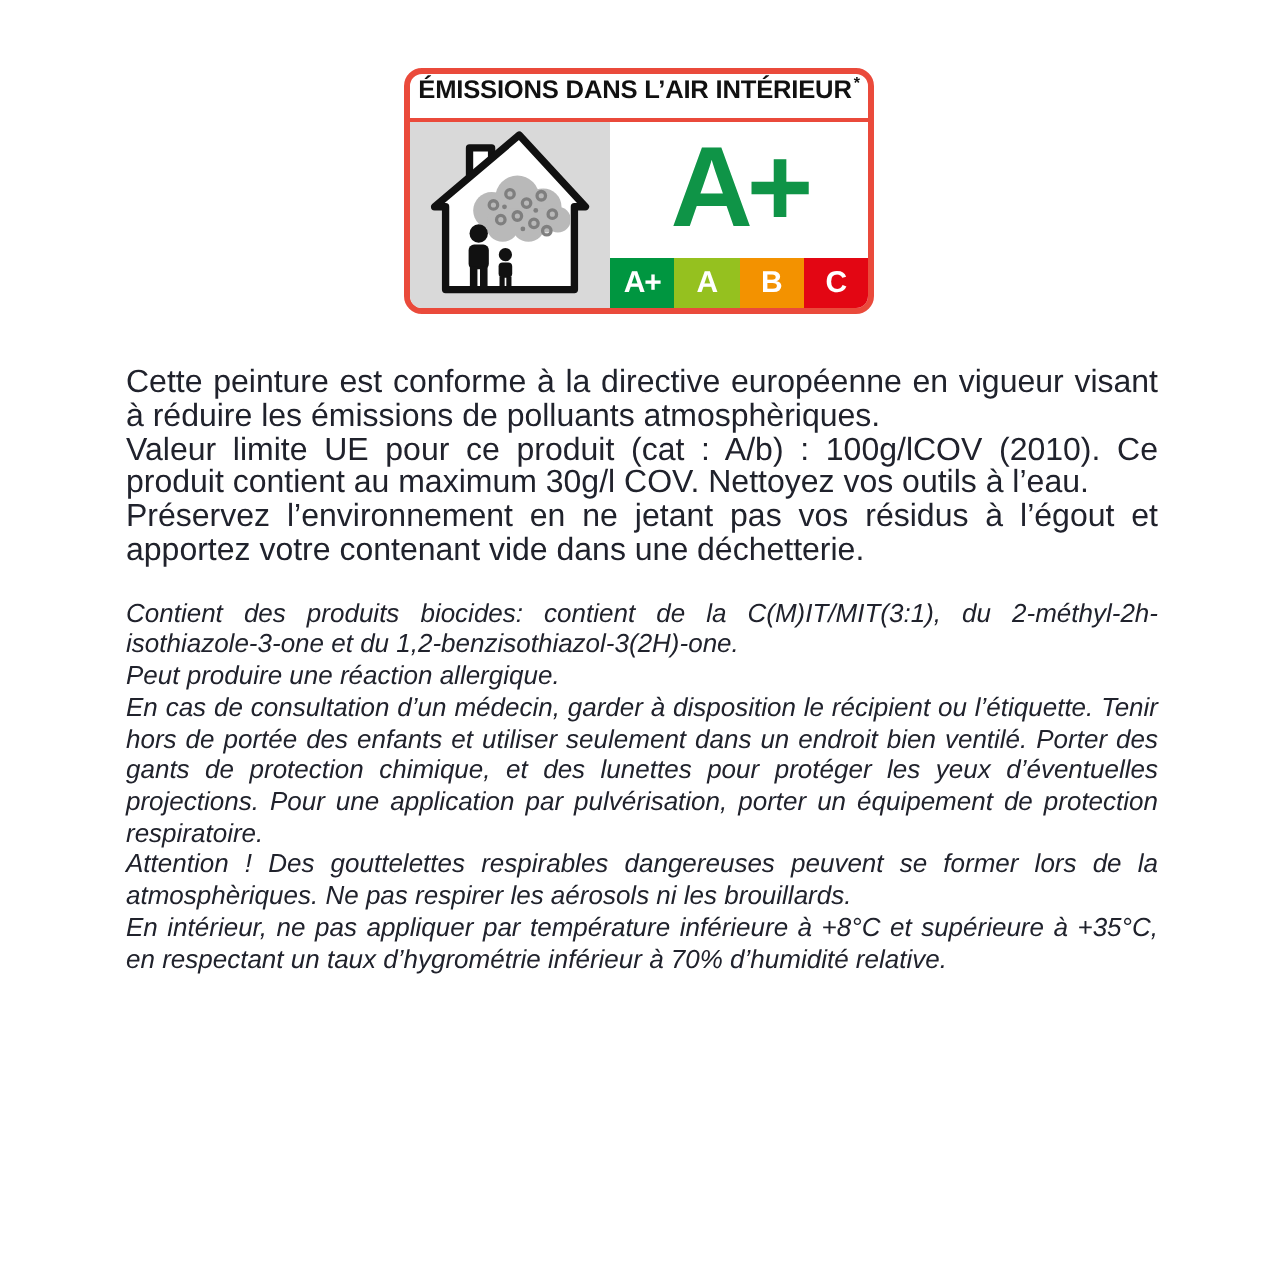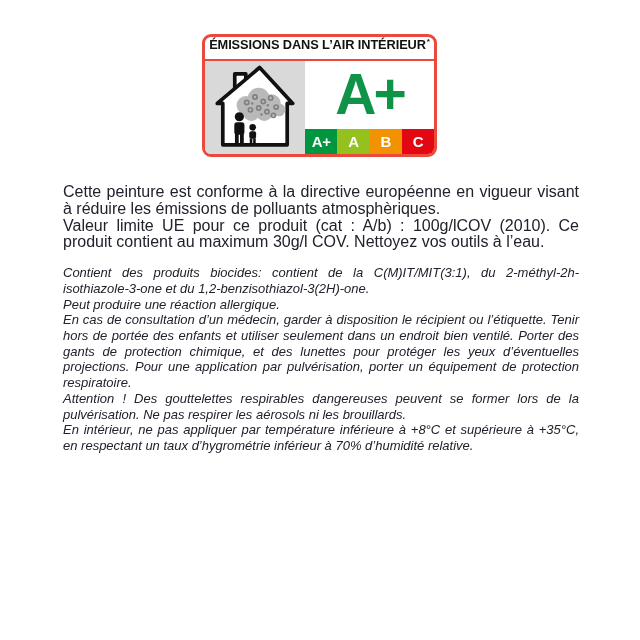--- a/index.html
+++ b/index.html
@@ -139,23 +139,24 @@
           <div class="scale-cell" style="background-color: rgb(227, 6, 19);">C</div>
         </div>
       </div>
     </div>
   </div>
 
   <div class="textblock">
     <div class="reg-block">
         <p>Cette peinture est conforme à la directive européenne en vigueur visant à réduire les émissions de polluants atmosphèriques.</p>
         <p>Valeur limite UE pour ce produit (cat : A/b) : 100g/lCOV (2010). Ce produit contient au maximum 30g/l COV. Nettoyez vos outils à l’eau.</p>
+        <p>Préservez l’environnement en ne jetant pas vos résidus à l’égout et apportez votre contenant vide dans une déchetterie.</p>
       </div>
     <div class="italic-block">
         <p>Contient des produits biocides: contient de la C(M)IT/MIT(3:1), du 2-méthyl-2h-isothiazole-3-one et du 1,2-benzisothiazol-3(2H)-one.</p>
         <p>Peut produire une réaction allergique.</p>
         <p>En cas de consultation d’un médecin, garder à disposition le récipient ou l’étiquette. Tenir hors de portée des enfants et utiliser seulement dans un endroit bien ventilé. Porter des gants de protection chimique, et des lunettes pour protéger les yeux d’éventuelles projections. Pour une application par pulvérisation, porter un équipement de protection respiratoire.</p>
-        <p>Attention ! Des gouttelettes respirables dangereuses peuvent se former lors de la pulvérisation. Ne pas respirer les aérosols ni les brouillards.</p>
+        <p>Attention ! Des gouttelettes respirables dangereuses peuvent se former lors de la atmosphèriques. Ne pas respirer les aérosols ni les brouillards.</p>
         <p>En intérieur, ne pas appliquer par température inférieure à +8°C et supérieure à +35°C, en respectant un taux d’hygrométrie inférieur à 70% d’humidité relative.</p>
       </div>
   </div>
 
 </div>
 
 </body></html>

